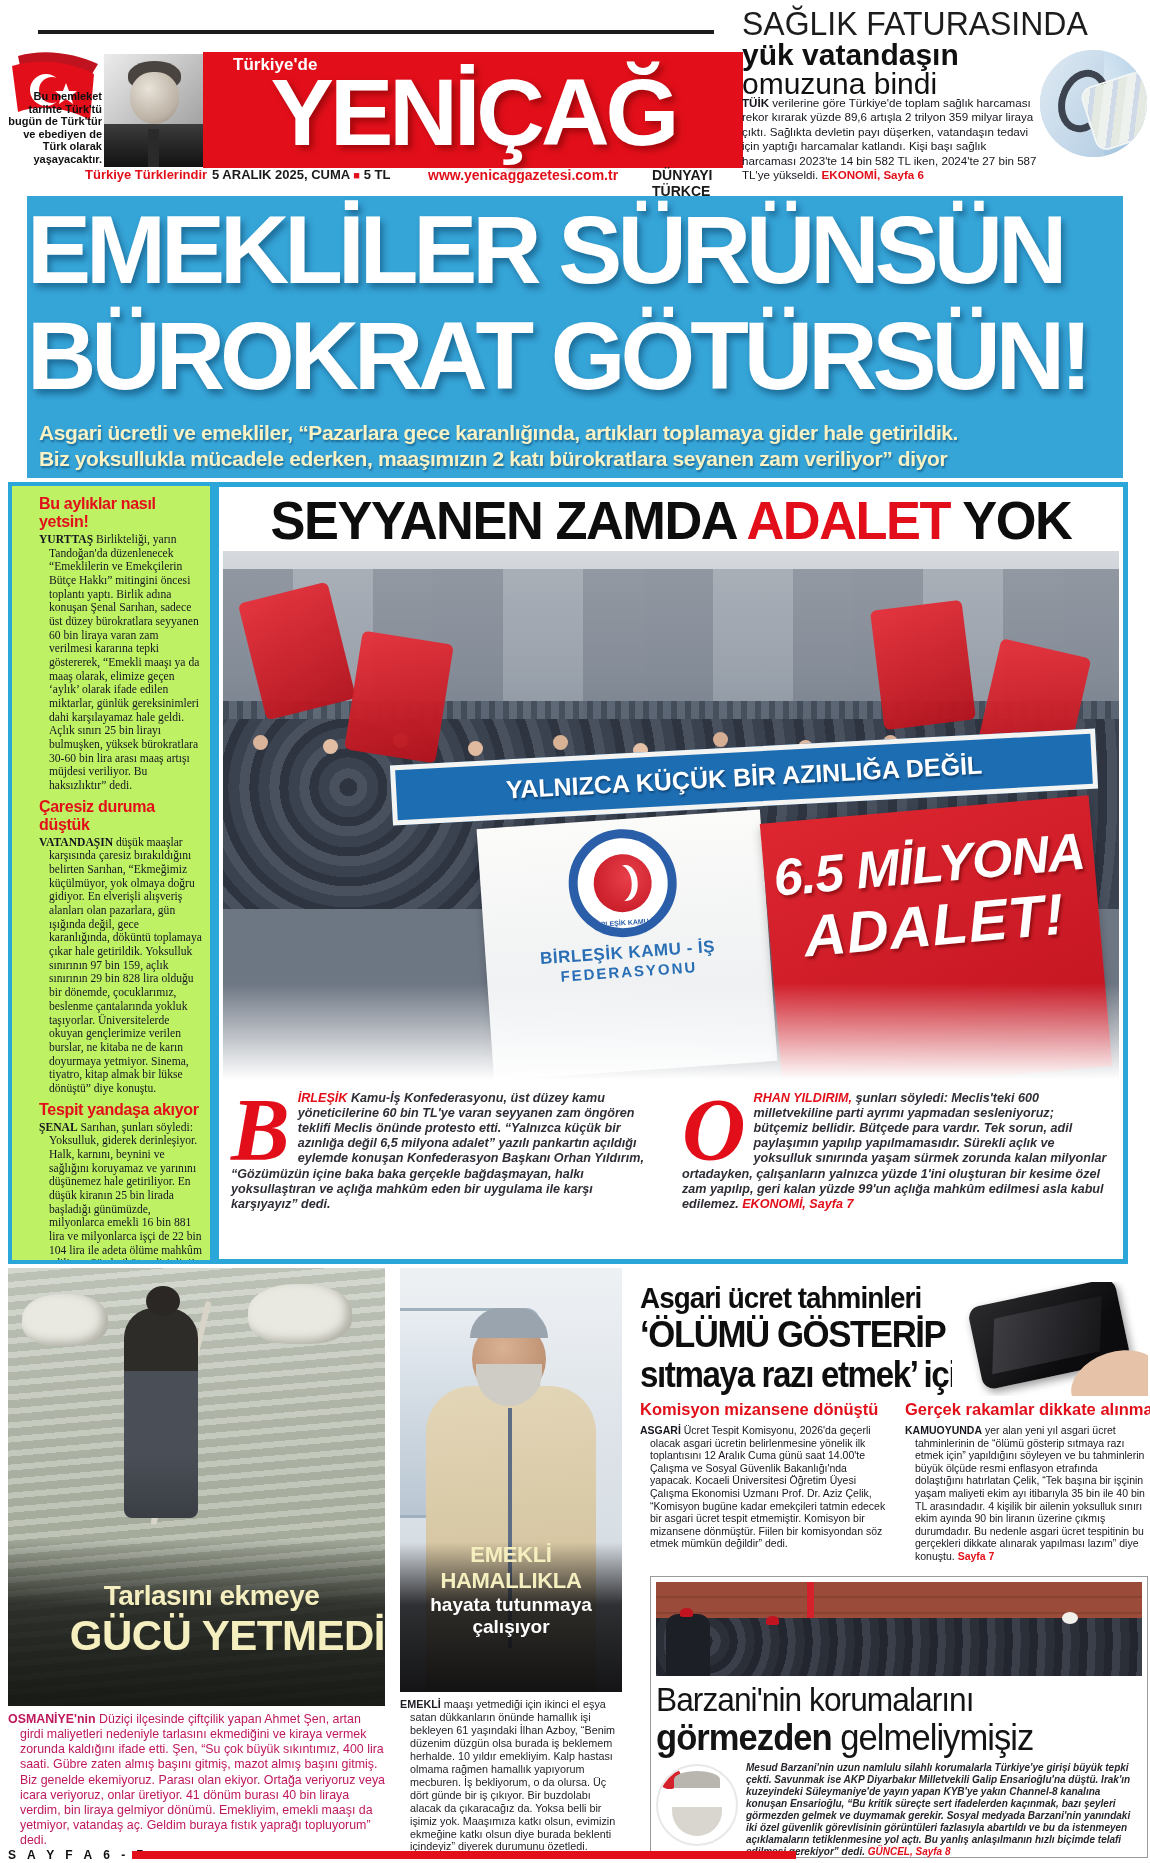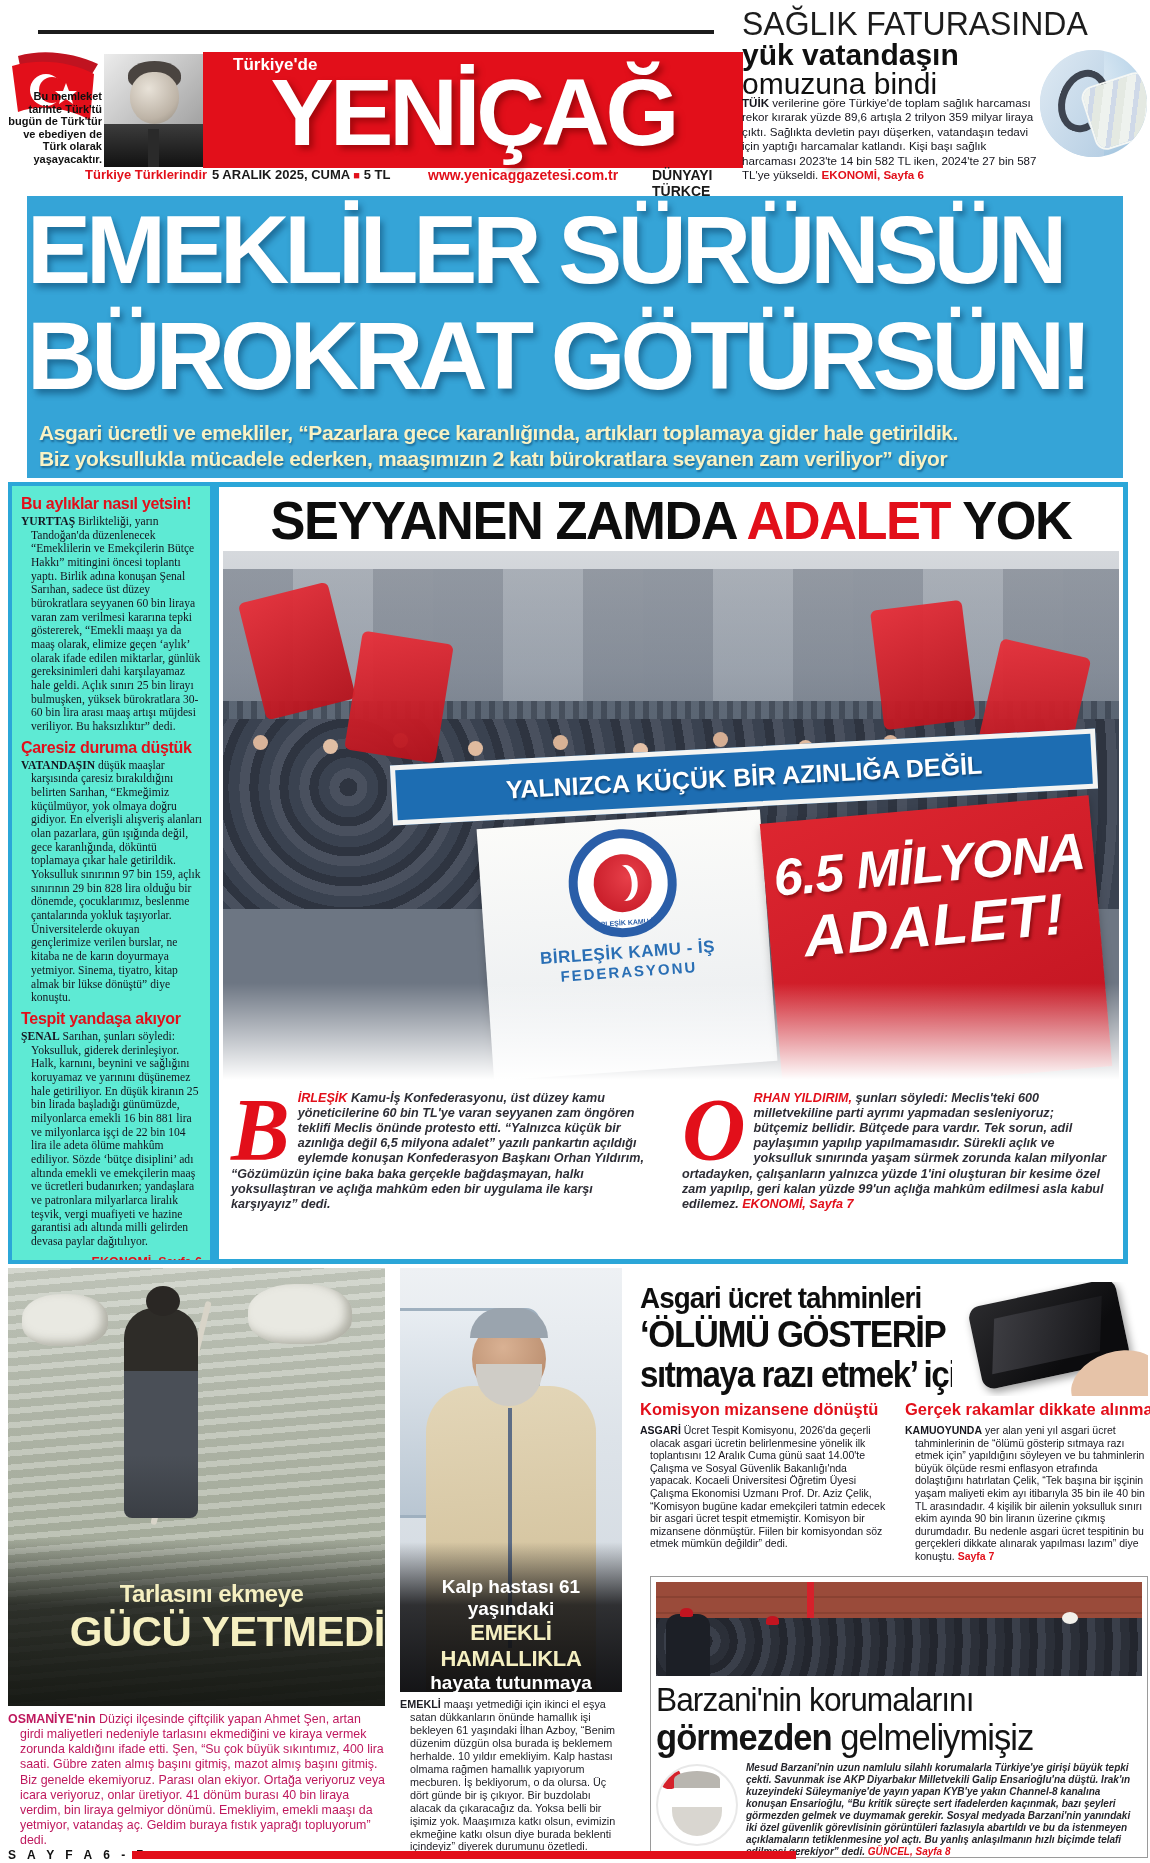--- a/index.html
+++ b/index.html
@@ -61,22 +61,22 @@
   .lead-hl { position:absolute; left:0; right:0; text-align:left; color:#fff; font-weight:800;
              font-size:96px; line-height:104px; letter-spacing:-5px;
              text-shadow:3px 5px 6px rgba(0,45,80,.45); white-space:nowrap; }
   .lead-hl.l1 { top:2px; } .lead-hl.l2 { top:108px; }
   .lead-deck { position:absolute; left:12px; right:8px; color:#f8f2c4; font-weight:800;
                font-size:21px; line-height:26px; letter-spacing:-0.4px;
                text-shadow:1px 2px 2px rgba(0,50,90,.5); white-space:nowrap; }
   .lead-deck.d1 { top:224px; } .lead-deck.d2 { top:250px; }
 
   
-  .left-col { left:8px; top:482px; width:206px; height:782px; background:#5eead4;
-              border:4px solid #2ba6d8; padding:4px 8px 4px 9px; overflow:hidden; }
+  .left-col { left:8px; top:482px; width:206px; height:782px; background:#bef264;
+              border:4px solid #2ba6d8; padding:4px 8px 4px 27px; overflow:hidden; }
   .lc-head { color:#e20f1a; font-weight:800; font-size:16px; margin:5px 0 2px 0; letter-spacing:-0.3px; }
   .lc-body { font-family:"Liberation Serif", serif; font-size:11.6px; line-height:1.18; color:#15151f;
              padding-left:10px; text-indent:-10px; }
   .lc-ref { text-align:right; margin-top:6px; font-size:12.5px; }
 
   
   .main-box { left:214px; top:482px; width:914px; height:782px; background:#fff;
               border:5px solid #2ba6d8; overflow:hidden; }
   .seyy-hl { position:absolute; left:0; right:0; top:2px; text-align:center; font-weight:800;
              font-size:54px; letter-spacing:-1.5px; color:#0d0d0d; white-space:nowrap;
@@ -149,21 +149,21 @@
   .farmer-man { position:absolute; left:116px; top:40px; width:74px; height:210px;
         background:linear-gradient(180deg,#2e2c28 0 30%, #4a4f57 30% 70%, #3a3e44 100%);
         border-radius:30px 30px 8px 8px; }
   .farmer-head { position:absolute; left:138px; top:18px; width:34px; height:30px; border-radius:50%;
         background:#2a2724; }
   .farmer-stick { position:absolute; left:170px; top:30px; width:6px; height:230px; background:#d8d4c8;
         transform:rotate(14deg); border-radius:3px; }
   .farmer-caption { position:absolute; left:0; right:0; bottom:0; height:168px;
         background:linear-gradient(180deg, rgba(20,22,18,0), rgba(20,22,18,.82) 40%, rgba(12,14,10,.92));
         text-align:center; color:#f5efc0; font-weight:800; }
-  .fc1 { margin-top:42px; font-size:24px; letter-spacing:-0.5px;margin-left:30px; }
+  .fc1 { margin-top:42px; font-size:28px; letter-spacing:-0.5px;margin-left:30px; }
   .fc2 { font-size:42px; letter-spacing:-0.5px;text-align:right; }
   .farmer-text { left:8px; top:1712px; width:377px; height:136px; font-size:12.4px; line-height:1.22;
         color:#be185d; padding-left:12px; text-indent:-12px; overflow:hidden; }
 
   .porter-photo { left:400px; top:1268px; width:222px; height:424px; overflow:hidden;
         background:linear-gradient(180deg,#eef1f4 0%,#dde3e9 40%,#cfd6dd 100%); }
   .tram { position:absolute; left:-20px; top:40px; width:160px; height:210px; border-radius:14px;
         background:linear-gradient(180deg,#e8edf2,#b9c6d2); border:3px solid #9fb0bf; }
   .porter-jacket { position:absolute; left:26px; top:118px; width:170px; height:306px;
         background:linear-gradient(175deg,#e3d6b8 0%,#d6c6a2 55%,#c9b892 100%);
@@ -382,21 +382,20 @@
   </p>
 
   <div class="abs porter-photo">
     <div class="tram"></div>
     <div class="porter-jacket"></div>
     <div class="porter-zip"></div>
     <div class="porter-head"></div>
     <div class="porter-beard"></div>
     <div class="porter-cap"></div>
     <div class="porter-caption">
-      <div class="pc1">Kalp hastası 61 yaşındaki</div>
       <div class="pc2">EMEKLİ HAMALLIKLA</div>
       <div class="pc3">hayata tutunmaya çalışıyor</div>
     </div>
   </div>
   <p class="abs porter-text">
     <span class="lead">EMEKLİ</span><span> maaşı yetmediği için ikinci el eşya satan dükkanların önünde hamallık işi bekleyen 61 yaşındaki İlhan Azboy, “Benim düzenim düzgün olsa burada iş beklemem herhalde. 10 yıldır emekliyim. Kalp hastası olmama rağmen hamallık yapıyorum mecburen. İş bekliyorum, o da olursa. Üç dört günde bir iş çıkıyor. Bir buzdolabı alacak da çıkaracağız da. Yoksa belli bir işimiz yok. Maaşımıza katkı olsun, evimizin ekmeğine katkı olsun diye burada beklenti içindeyiz” diyerek durumunu özetledi.</span>
   </p>
 
   <div class="abs wage-h1">Asgari ücret tahminleri</div>
   <div class="abs wage-h2">‘ÖLÜMÜ GÖSTERİP</div>

